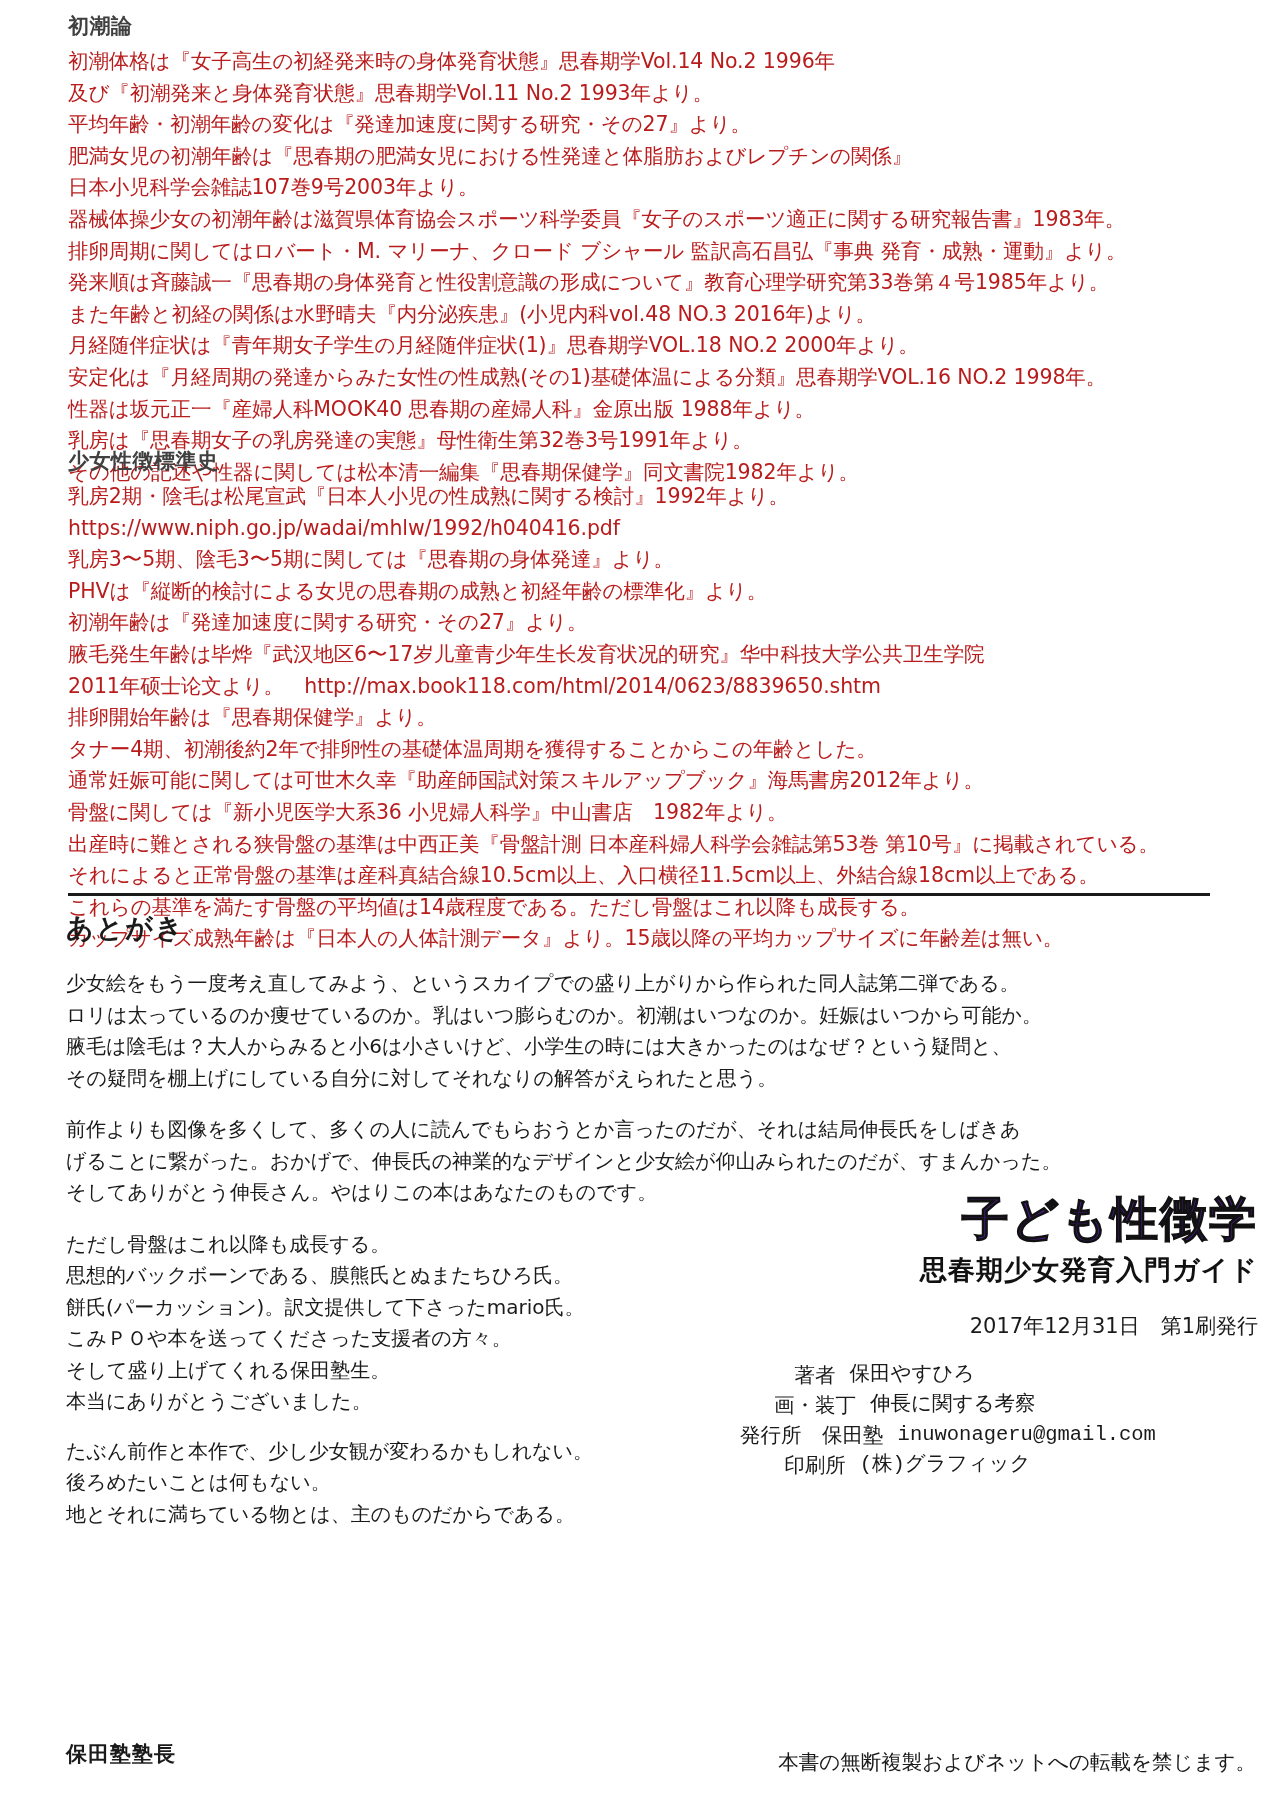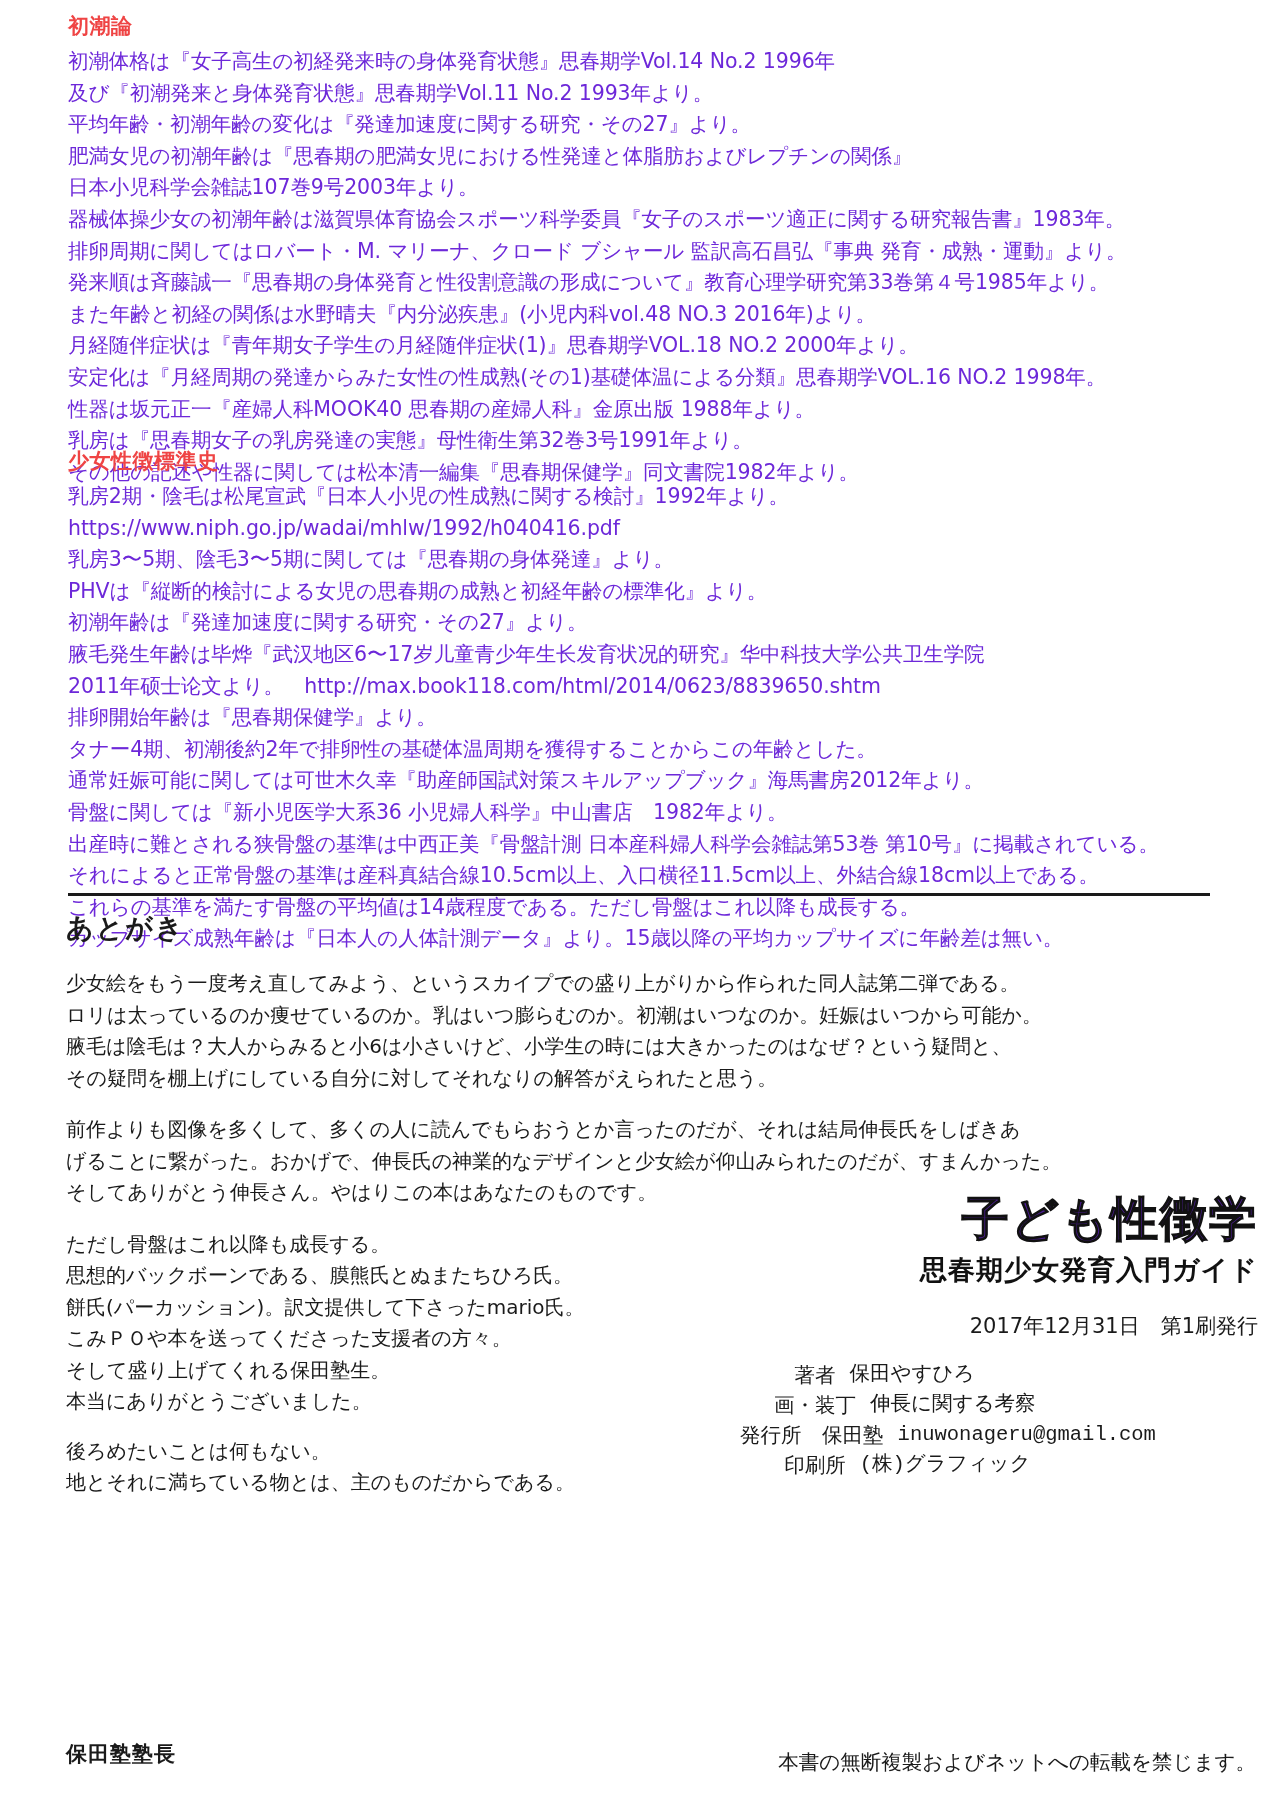--- a/index.html
+++ b/index.html
@@ -24,29 +24,29 @@
     box-sizing: border-box;
   }
   .section {
     position: absolute;
   }
   h2.sec-title {
     font-size: 21px;
     font-weight: bold;
     margin: 0 0 6px 0;
     letter-spacing: 0.5px;
-    color: #ef4444;
+    color: #404040;
   }
   .lines p {
     margin: 0;
     font-size: 20.5px;
     line-height: 31.6px;
     letter-spacing: -0.1px;
     white-space: pre;
-    color: #6d28d9;
+    color: #b91c1c;
   }
   #sec-shocho {
     left: 68px;
     top: 12px;
     width: 1160px;
   }
   #sec-hyojun {
     left: 68px;
     top: 447px;
     width: 1160px;
@@ -212,20 +212,21 @@
       <p>げることに繋がった。おかげで、伸長氏の神業的なデザインと少女絵が仰山みられたのだが、すまんかった。</p>
       <p>そしてありがとう伸長さん。やはりこの本はあなたのものです。</p>
       <div class="para-gap"></div>
       <p>ただし骨盤はこれ以降も成長する。</p>
       <p>思想的バックボーンである、膜熊氏とぬまたちひろ氏。</p>
       <p>餅氏(パーカッション)。訳文提供して下さったmario氏。</p>
       <p>こみＰＯや本を送ってくださった支援者の方々。</p>
       <p>そして盛り上げてくれる保田塾生。</p>
       <p>本当にありがとうございました。</p>
       <div class="para-gap-small"></div>
+      <p>たぶん前作と本作で、少し少女観が変わるかもしれない。</p>
       <p>後ろめたいことは何もない。</p>
       <p>地とそれに満ちている物とは、主のものだからである。</p>
     </div>
   </div>
 
   <div class="signature">保田塾塾長</div>
 
   <div id="colophon">
     <div class="logo-main">子ども性徴学</div>
     <div class="logo-sub">思春期少女発育入門ガイド</div>

